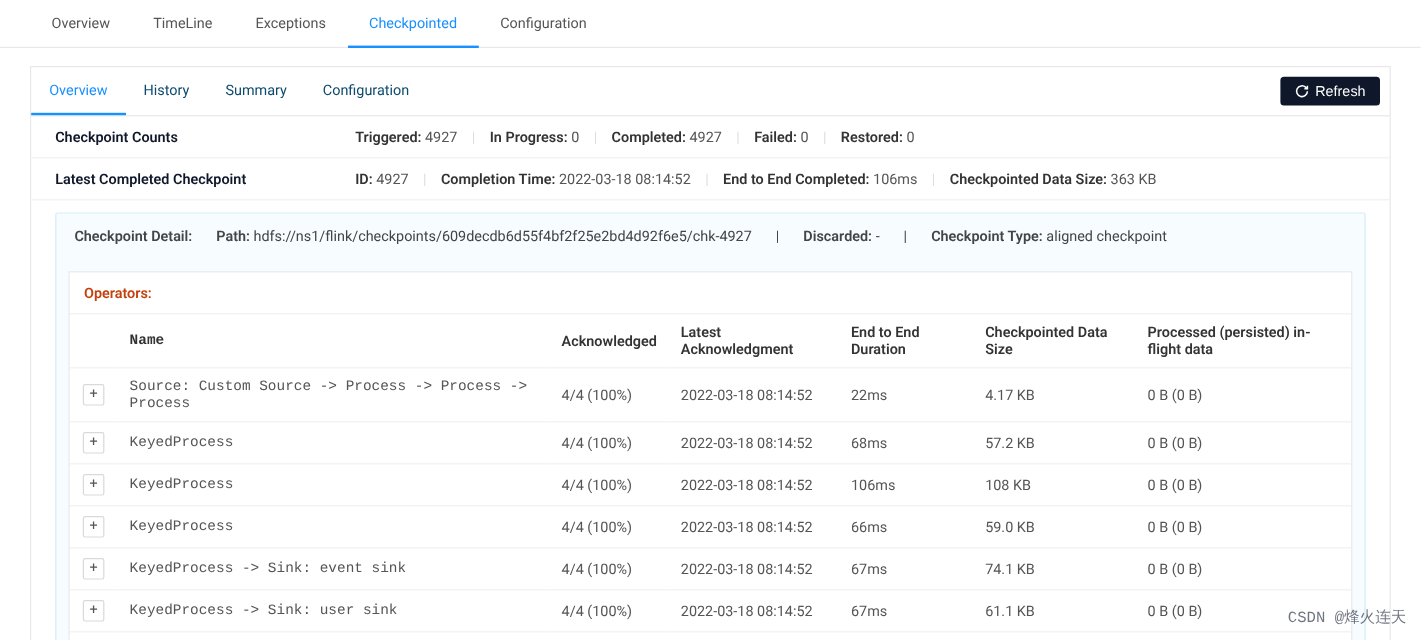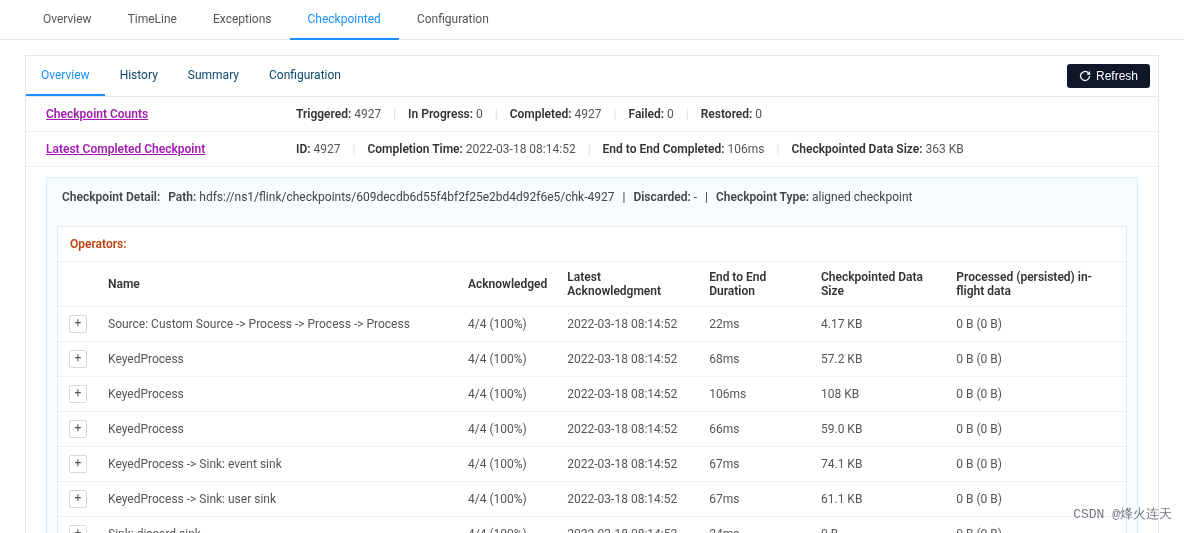--- a/index.html
+++ b/index.html
@@ -10,35 +10,35 @@
 .content-wrap { padding: 15px 25px 10px 25px; }
 .inner-row { display: flex; align-items: center; justify-content: space-between; border: 1px solid #e8e8e8; }
 .inner-tabs { display: flex; }
 .inner-tab { padding: 12px 15px; color: #0c4a6e; cursor: pointer; }
 .inner-tab.active { color: #1890ff; border-bottom: 2px solid #1890ff; }
 .refresh-btn { display: inline-flex; align-items: center; background: #0f172a; color: #fff; border: none; padding: 5px 12px; border-radius: 3px; margin-right: 8px; cursor: pointer; font-size: 12px; }
 .refresh-btn svg { margin-right: 5px; }
 .panel { border: 1px solid #e8e8e8; border-top: none; padding: 0 0 10px 0; }
 .kv-row { display: flex; padding: 10px 20px; border-bottom: 1px solid #f0f0f0; }
 .kv-row:last-of-type { border-bottom: none; }
-.kv-label { width: 250px; font-weight: 600; color: #a21caf; text-decoration: underline; }
+.kv-label { width: 250px; font-weight: 600; color: #0f172a; }
 .kv-val { color: #555; display: flex; gap: 10px; flex-wrap: wrap; }
 .kv-val .sep { color: #ddd; margin: 0 2px; }
 .kv-val b { font-weight: 600; color: #333; }
 .detail-box { margin: 10px 20px; border: 1px solid #d4edf7; background: #f6fcff; border-radius: 2px; }
-.detail-head { display: flex; padding: 12px 15px; gap: 8px; color: #444; }
+.detail-head { display: flex; padding: 12px 15px; gap: 20px; color: #444; }
 .detail-head b { font-weight: 600; }
 .operators-wrap { margin: 10px; border: 1px solid #e8e8e8; background: #fff; }
 .operators-title { padding: 10px 12px; font-weight: 600; color: #c2410c; border-bottom: 1px solid #f0f0f0; }
 table { width: 100%; border-collapse: collapse; font-size: 12px; }
 th, td { text-align: left; padding: 8px 10px; border-bottom: 1px solid #f0f0f0; color: #555; }
 th { font-weight: 600; color: #333; }
 td:first-child, th:first-child { width: 40px; text-align: center; }
 .expand-btn { border: 1px solid #d9d9d9; background: #fff; width: 18px; height: 18px; line-height: 14px; text-align: center; border-radius: 2px; cursor: pointer; color: #555; display:inline-block;}
-.col-name { width: 360px; }
+.col-name { width: 360px; font-family: Liberation Mono, monospace; }
 .watermark { position: fixed; right: 12px; bottom: 10px; color: #0f172a; font-size: 13px; opacity: 0.6; pointer-events:none;font-family:Liberation Mono, monospace;}
 </style>
 </head>
 <body>
 
 <div class="outer-tabs" id="outer-tabs">
     <div class="outer-tab">Overview</div>
     <div class="outer-tab">TimeLine</div>
     <div class="outer-tab">Exceptions</div>
     <div class="outer-tab active">Checkpointed</div>

